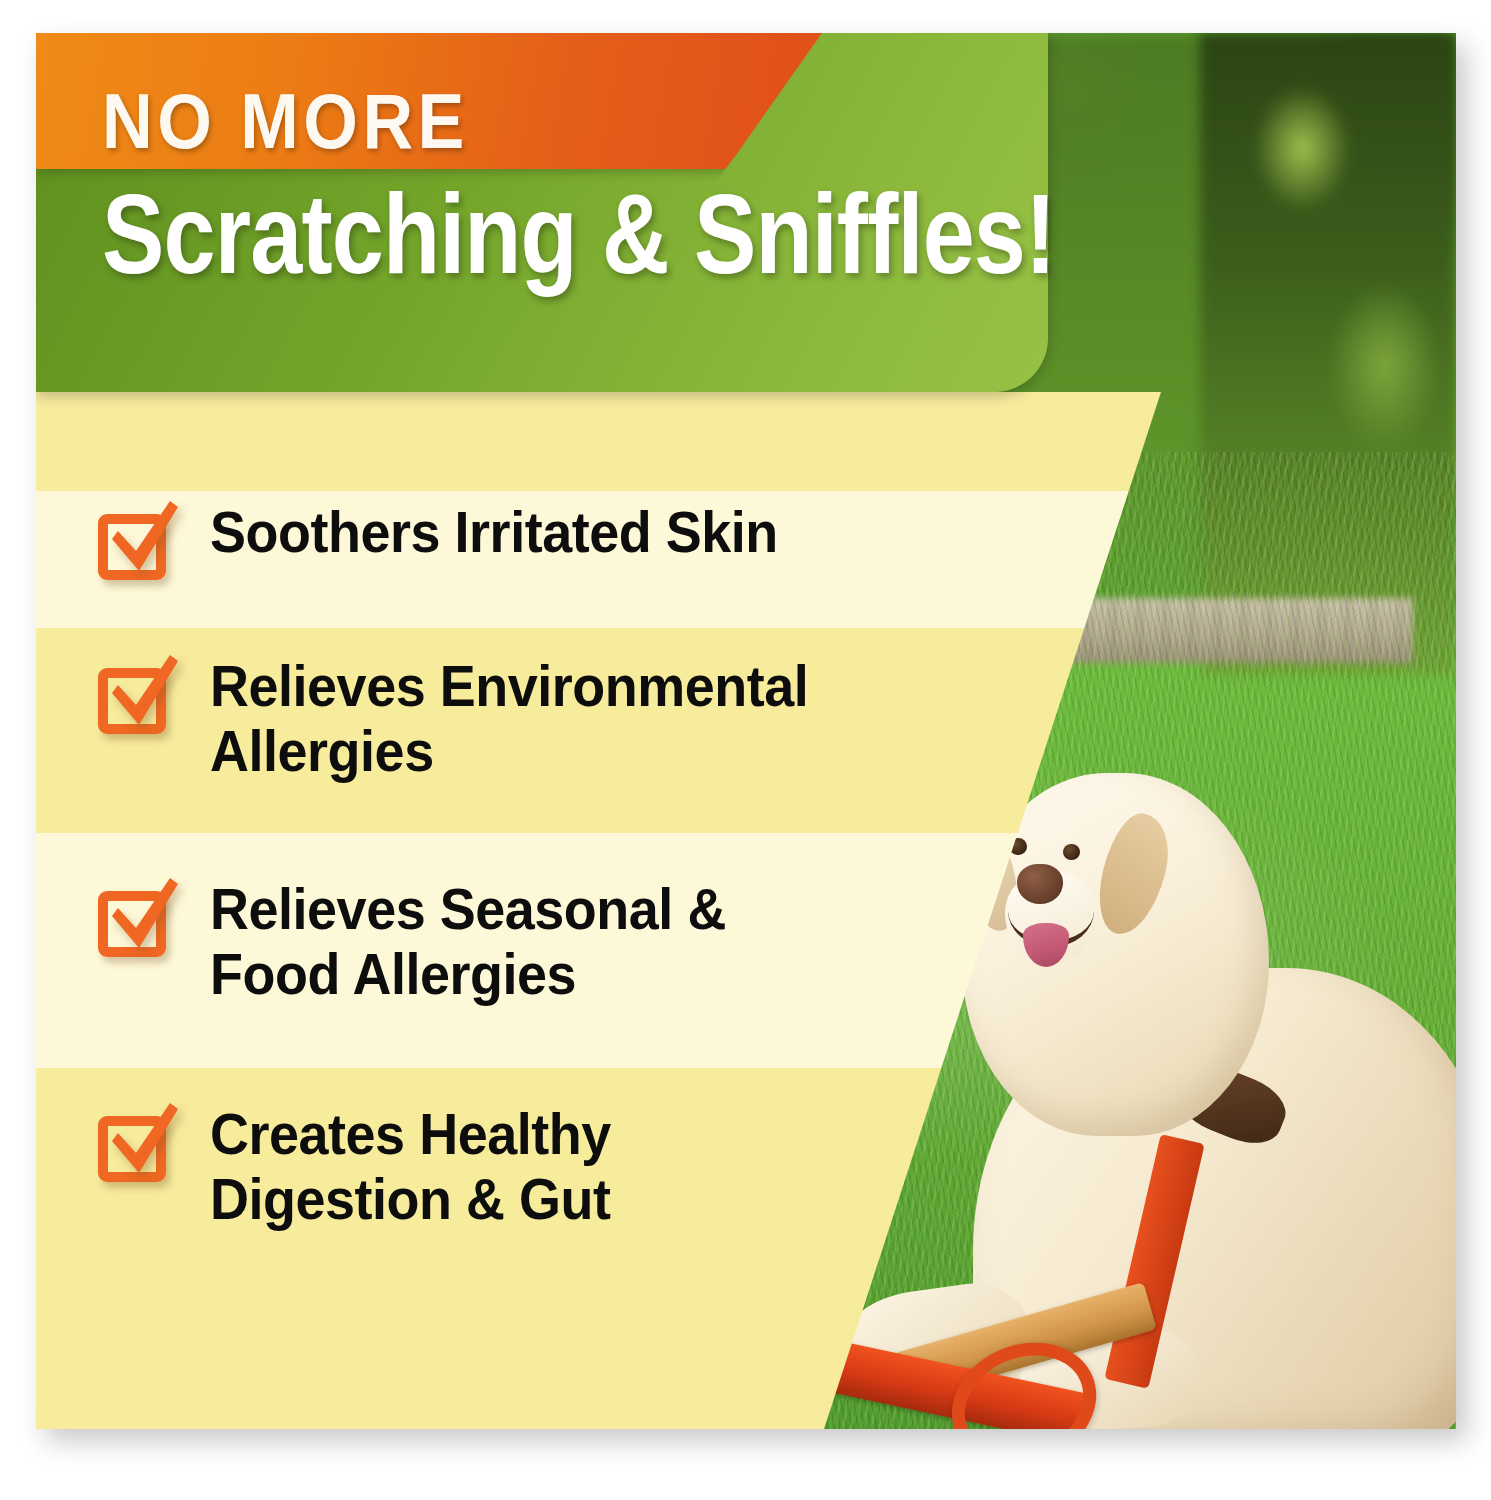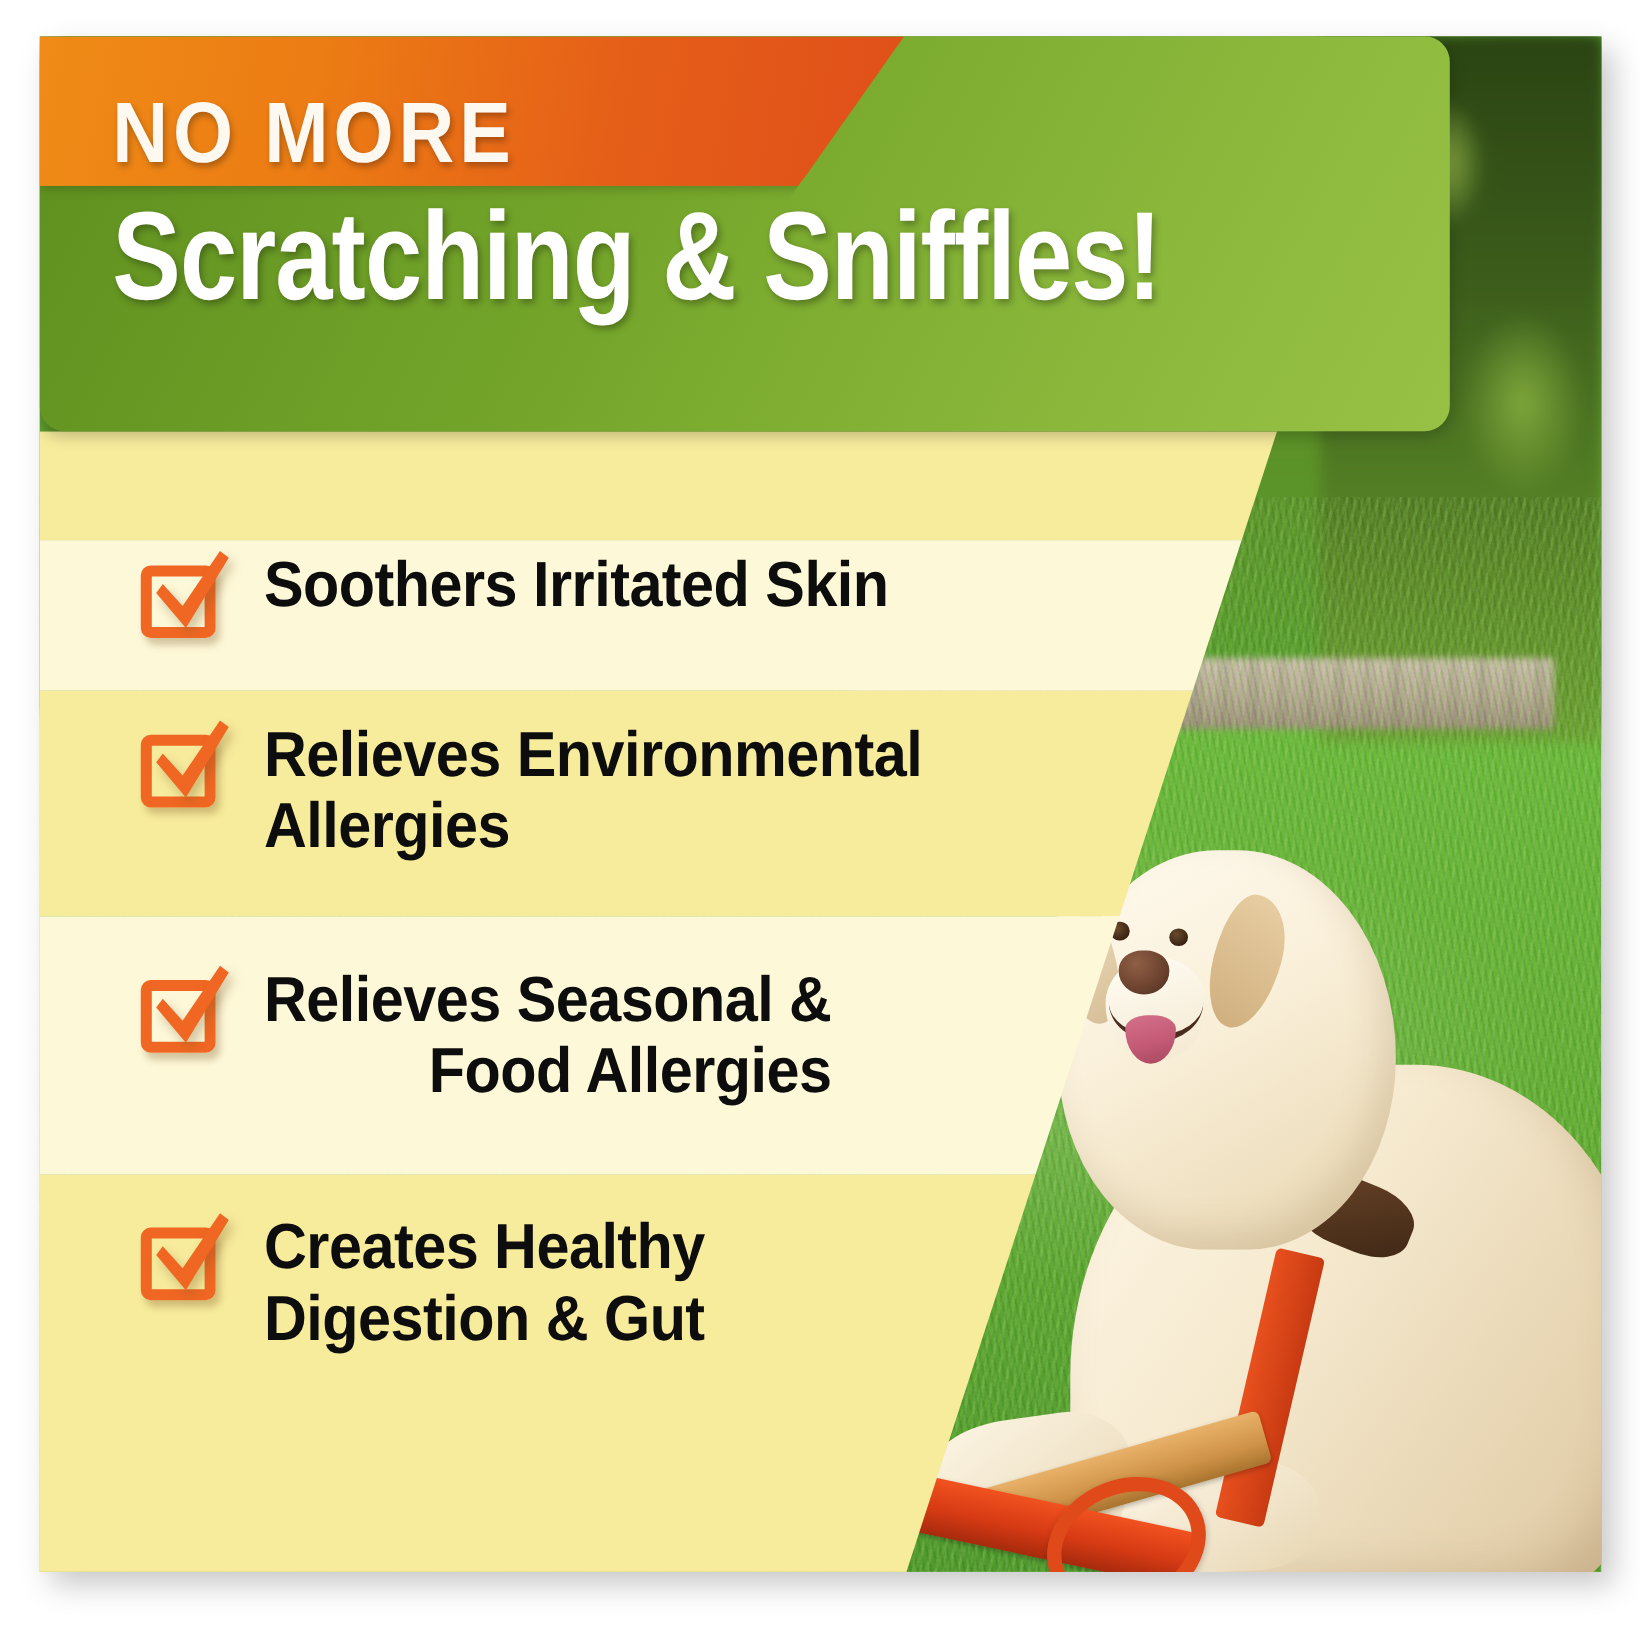--- a/index.html
+++ b/index.html
@@ -178,25 +178,24 @@
   #stripe-panel{
     position:absolute; left:0; top:359px;
     width:1125px; height:1037px;
     clip-path:polygon(0 0, 1125px 0, 788px 1037px, 0 1037px);
   }
   .stripe{ position:absolute; left:0; width:100%; }
 
   
   #green-banner{
     position:absolute; left:0; top:0;
-    width:1282px; height:359px;
+    width:1012px; height:359px;
     background:linear-gradient(118deg,#5e8f1f 0%, #74a52a 42%, #8cb93c 78%, #97c145 100%);
     border-bottom-right-radius:54px;
     box-shadow:0 4px 14px rgba(0,0,0,.22);
-    border-radius:23px;
   }
   #headline{
     position:absolute; left:66px; top:200px;
     transform:translateY(-50%) scaleX(.82);
     transform-origin:left center;
     color:#ffffff;
     font-size:114px;
     font-weight:700;
     letter-spacing:-1px;
     white-space:nowrap;
@@ -221,21 +220,21 @@
     letter-spacing:5px;
     white-space:nowrap;
     text-shadow:2px 3px 6px rgba(0,0,0,.28);
   }
 
   
   #benefit-list{ position:absolute; left:0; top:359px; width:1000px; }
   .benefit-row{
     position:absolute;
     display:flex; align-items:flex-start;
-    padding-left:88px;
+    padding-left:58px;
   }
   .chk{
     position:relative;
     flex:0 0 auto;
     width:84px; height:78px;
     margin-right:32px; margin-top:4px;
   }
   .chk .box{
     position:absolute; left:4px; top:10px;
     width:68px; height:66px;
@@ -315,21 +314,21 @@
       </div>
       <div class="benefit-row" style="top: 262px;">
         <div class="chk">
           <div class="box"></div>
           <svg viewBox="0 0 86 84">
             <path d="M14 40 L20 32 L38 52 L72 2 L80 8 L41 72 Z" fill="#ef6722" style="filter:drop-shadow(4px 6px 5px rgba(120,80,30,.32))"></path>
           </svg>
         </div>
         <div class="benefit-text">Relieves Environmental<br>Allergies</div>
       </div>
-      <div class="benefit-row" style="top: 485px; text-align: right;">
+      <div class="benefit-row" style="top: 485px;">
         <div class="chk">
           <div class="box"></div>
           <svg viewBox="0 0 86 84">
             <path d="M14 40 L20 32 L38 52 L72 2 L80 8 L41 72 Z" fill="#ef6722" style="filter:drop-shadow(4px 6px 5px rgba(120,80,30,.32))"></path>
           </svg>
         </div>
         <div class="benefit-text">Relieves Seasonal &amp;<br>Food Allergies</div>
       </div>
       <div class="benefit-row" style="top: 710px; justify-content: center;">
         <div class="chk">

